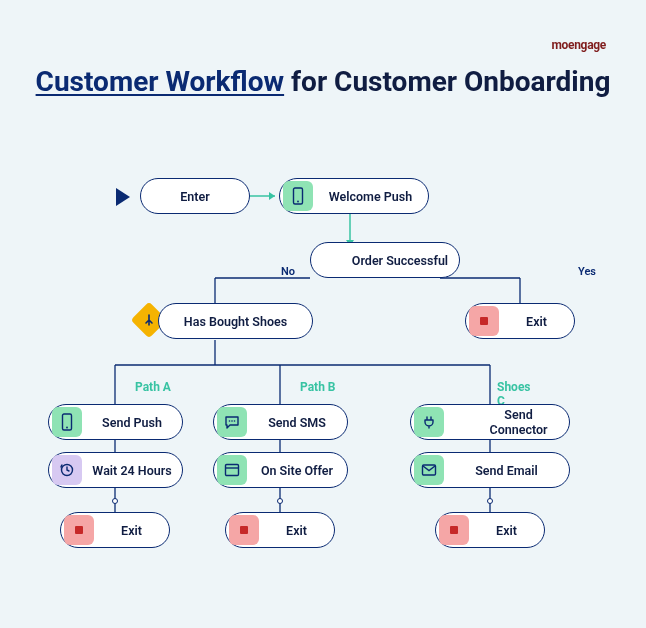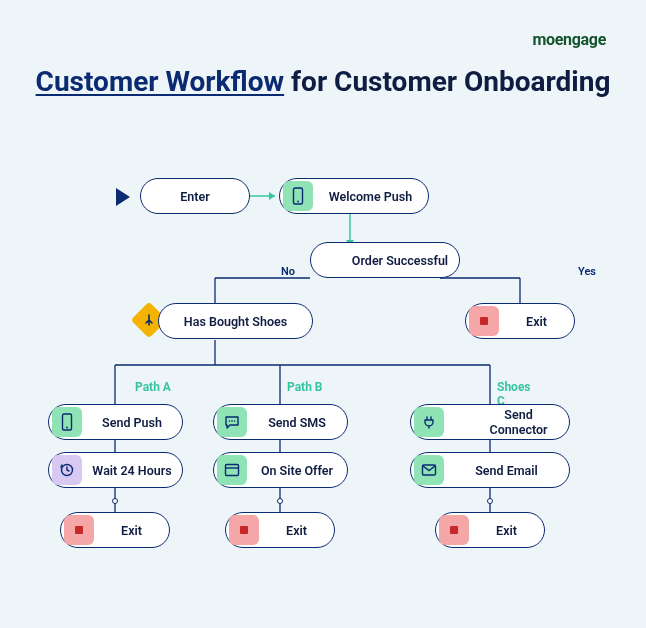--- a/index.html
+++ b/index.html
@@ -6,25 +6,25 @@
   body {
     width: 646px;
     height: 628px;
     background: #eef5f8;
     font-family: -apple-system, BlinkMacSystemFont, "Segoe UI", Roboto, Helvetica, Arial, sans-serif;
     position: relative;
     overflow: hidden;
   }
   .logo {
     position: absolute;
-    top: 30px;
+    top: 38px;
     right: 40px;
     font-weight: 700;
-    font-size: 16px;
-    color: #14532d;
+    font-size: 12px;
+    color: #7f1d1d;
     letter-spacing: -0.3px;
   }
   .title {
     position: absolute;
     top: 64px;
     left: 0;
     right: 0;
     text-align: center;
     font-size: 28px;
     font-weight: 700;
@@ -212,21 +212,21 @@
   <div class="node" style="left:465px; top:153px; width:110px;">
     <span class="badge badge-red">
       <svg width="12" height="12" viewBox="0 0 12 12">
           <rect x="2" y="2" width="8" height="8" rx="1" fill="#c62828"></rect>
         </svg>
     </span>
     <span class="label">Exit</span>
   </div>
 
   <div class="path-label" style="left:120px; top:230px;padding-left:15px;">Path A</div>
-  <div class="path-label" style="left:287px; top:230px;text-align:center;">Path B</div>
+  <div class="path-label" style="left:300px; top:230px;text-align:center;">Path B</div>
   <div class="path-label" style="left:497px; top:230px;">Shoes C</div>
 
   <div class="node" style="left:48px; top:254px; width:135px;">
     <span class="badge badge-green">
       <svg width="14" height="18" viewBox="0 0 14 18">
           <rect x="2.5" y="1" width="9" height="16" rx="1.5" fill="none" stroke="#0a2a72" stroke-width="1.4"></rect>
           <circle cx="7" cy="14.5" r="0.9" fill="#0a2a72"></circle>
         </svg>
     </span>
     <span class="label">Send Push</span>

